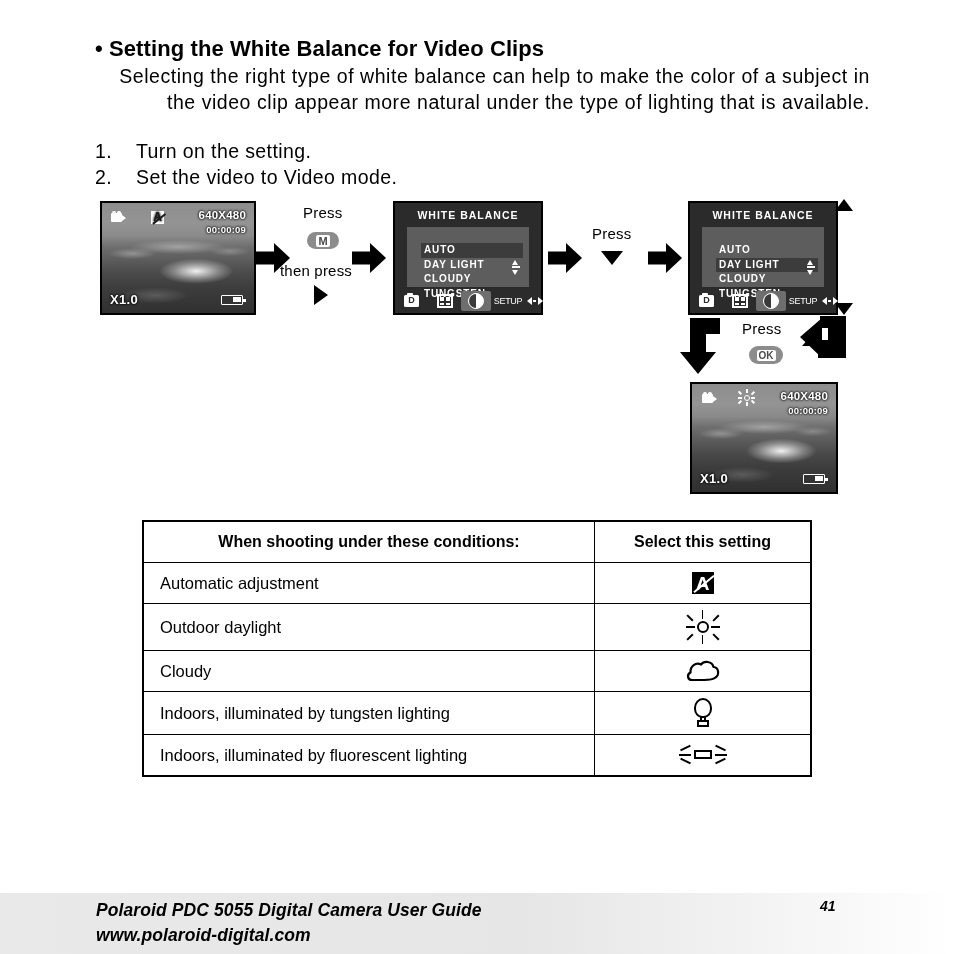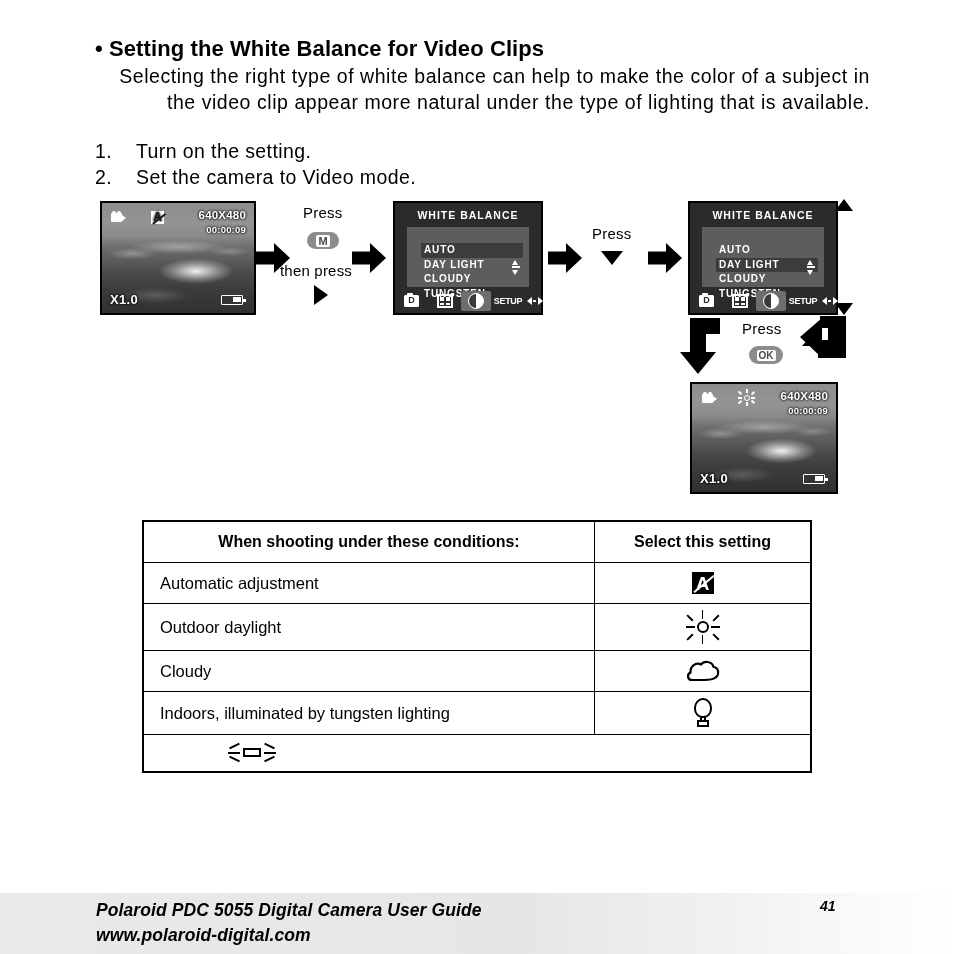--- a/index.html
+++ b/index.html
@@ -119,21 +119,21 @@
   .ic-cam::after{content:"D";position:absolute;left:0;right:0;top:-1px;text-align:center;font-size:9px;font-weight:bold;color:#2b2b2b;line-height:13px;}
   .ic-grid{position:relative;width:16px;height:14px;border:2px solid #fff;box-sizing:border-box;}
   .ic-grid i{position:absolute;background:#fff;}
   .ic-grid .a{left:1px;top:1px;width:4px;height:4px;}
   .ic-grid .b{right:1px;top:1px;width:4px;height:4px;}
   .ic-grid .c{left:1px;bottom:1px;width:4px;height:2.5px;}
   .ic-grid .d{right:1px;bottom:1px;width:4px;height:2.5px;}
   .ic-contrast{position:relative;width:16px;height:16px;border-radius:50%;background:#fff;overflow:hidden;border:1.5px solid #fff;box-sizing:border-box;}
   .ic-contrast::after{content:"";position:absolute;left:0;top:0;width:50%;height:100%;background:#3a3a3a;}
   .tab.sel{background:#6e6e6e;border-radius:2px;}
-  .ic-setup{color:#fff;font-size:9px;font-weight:bold;letter-spacing:-.3px;font-family:"Liberation Sans",sans-serif;}
+  .ic-setup{color:#fff;font-size:9px;font-weight:normal;letter-spacing:-.3px;font-family:"Liberation Sans",sans-serif;}
   .ic-lr{position:relative;width:16px;height:8px;}
   .ic-lr .l{position:absolute;left:0;top:0;width:0;height:0;border-top:4px solid transparent;border-bottom:4px solid transparent;border-right:5px solid #fff;}
   .ic-lr .m{position:absolute;left:6px;top:3px;width:3px;height:2px;background:#fff;}
   .ic-lr .r{position:absolute;right:0;top:0;width:0;height:0;border-top:4px solid transparent;border-bottom:4px solid transparent;border-left:5px solid #fff;}
 
   
   .flowtxt{position:absolute;font-size:15px;letter-spacing:.2px;}
   .btn-pill{
     position:absolute;background:#8c8c8c;border-radius:9px;
     display:flex;align-items:center;justify-content:center;
@@ -213,21 +213,21 @@
   <div class="heading">• Setting the White Balance for Video Clips</div>
   <div class="para">Selecting the right type of white balance can help to make the color of a subject in the video clip appear more natural under the type of lighting that is available.</div>
 
   <div class="steps">
     <div class="step">
       <span class="num">1.</span>
       <span>Turn on the setting.</span>
     </div>
     <div class="step">
       <span class="num">2.</span>
-      <span>Set the camera to Video mode.</span>
+      <span>Set the video to Video mode.</span>
     </div>
   </div>
 
   <div class="lcd" style="left:100px;top:201px;width:156px;height:114px;">
     <div class="photo"></div>
     <div class="ov" style="left:9px;top:8px;">
       <div class="camcorder">
           <div class="body"></div>
           <div class="lens"></div>
           <div class="r1"></div>
@@ -467,20 +467,21 @@
       <div class="tc-r">
         <div class="t-bulb">
           <div class="glass"></div>
             <div class="neck"></div>
             <div class="base"></div>
         </div>
       </div>
     </div>
 
     <div class="trow">
+      <div class="tc-l">Indoors, illuminated by fluorescent lighting</div>
       <div class="tc-r">
         <div class="t-fluo">
           <div class="tube"></div>
           <i class="lt1"></i>
             <i class="lt2"></i>
             <i class="lt3"></i>
           <i class="rt1"></i>
             <i class="rt2"></i>
             <i class="rt3"></i>
         </div>

